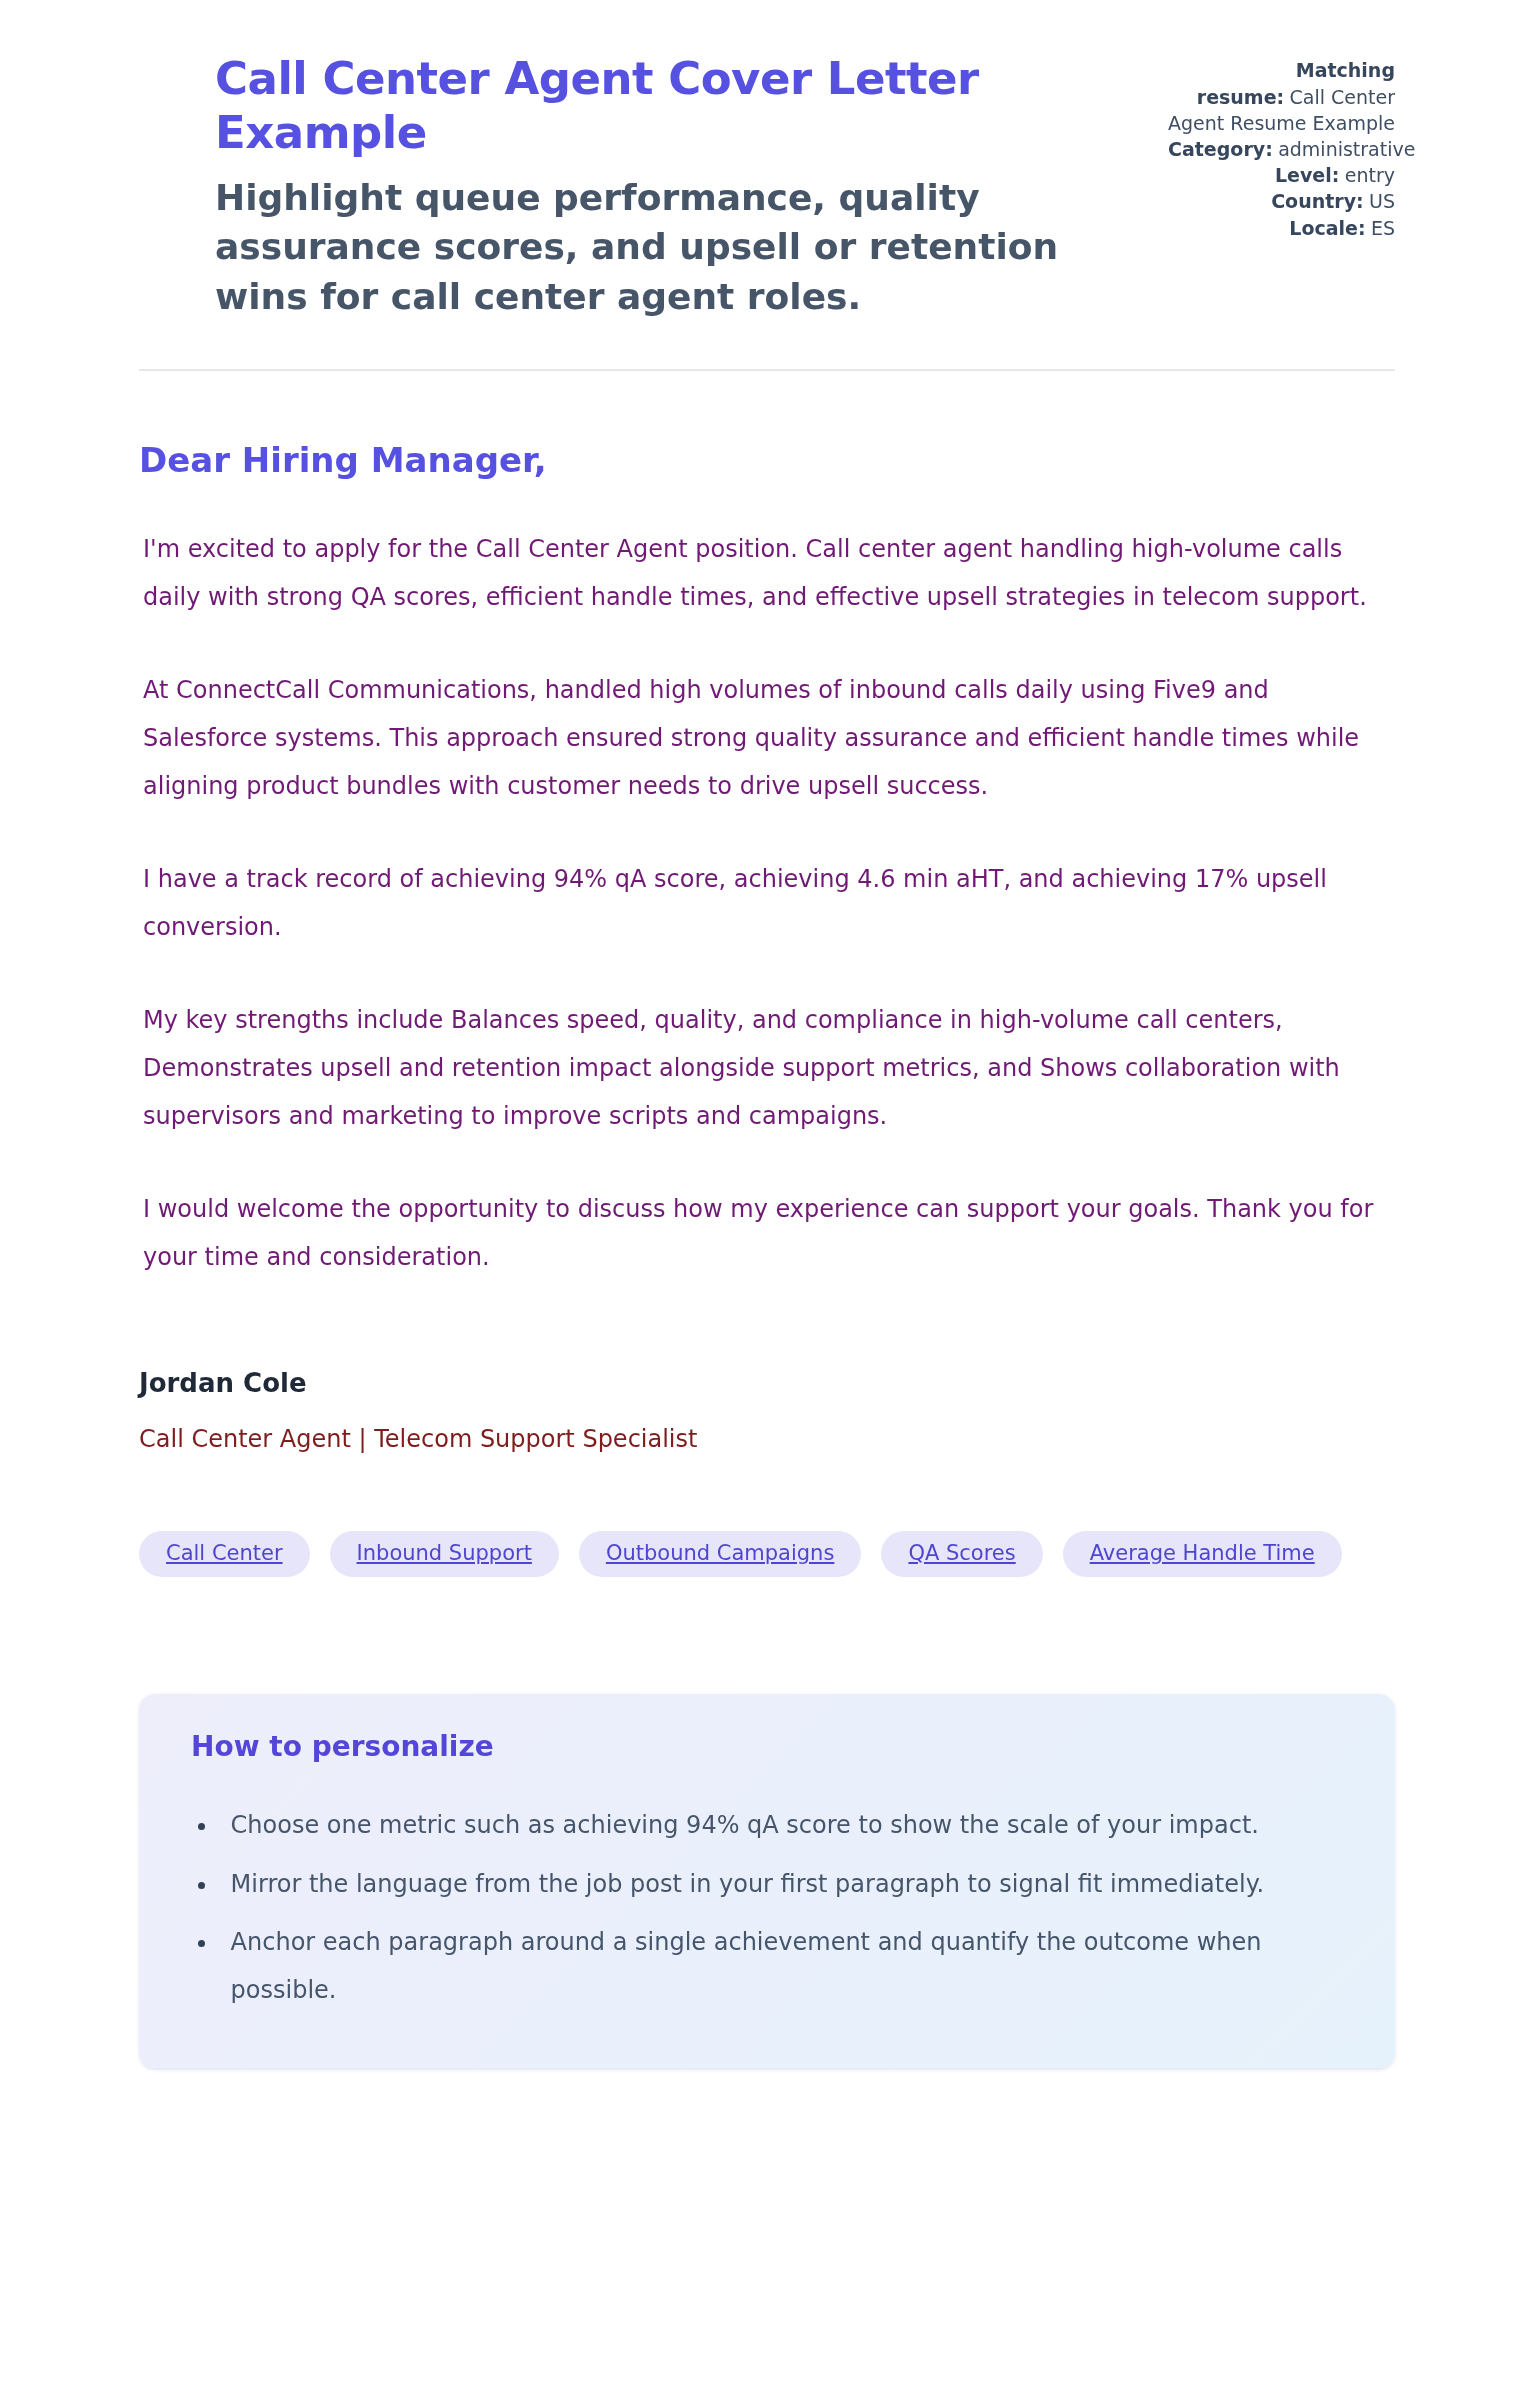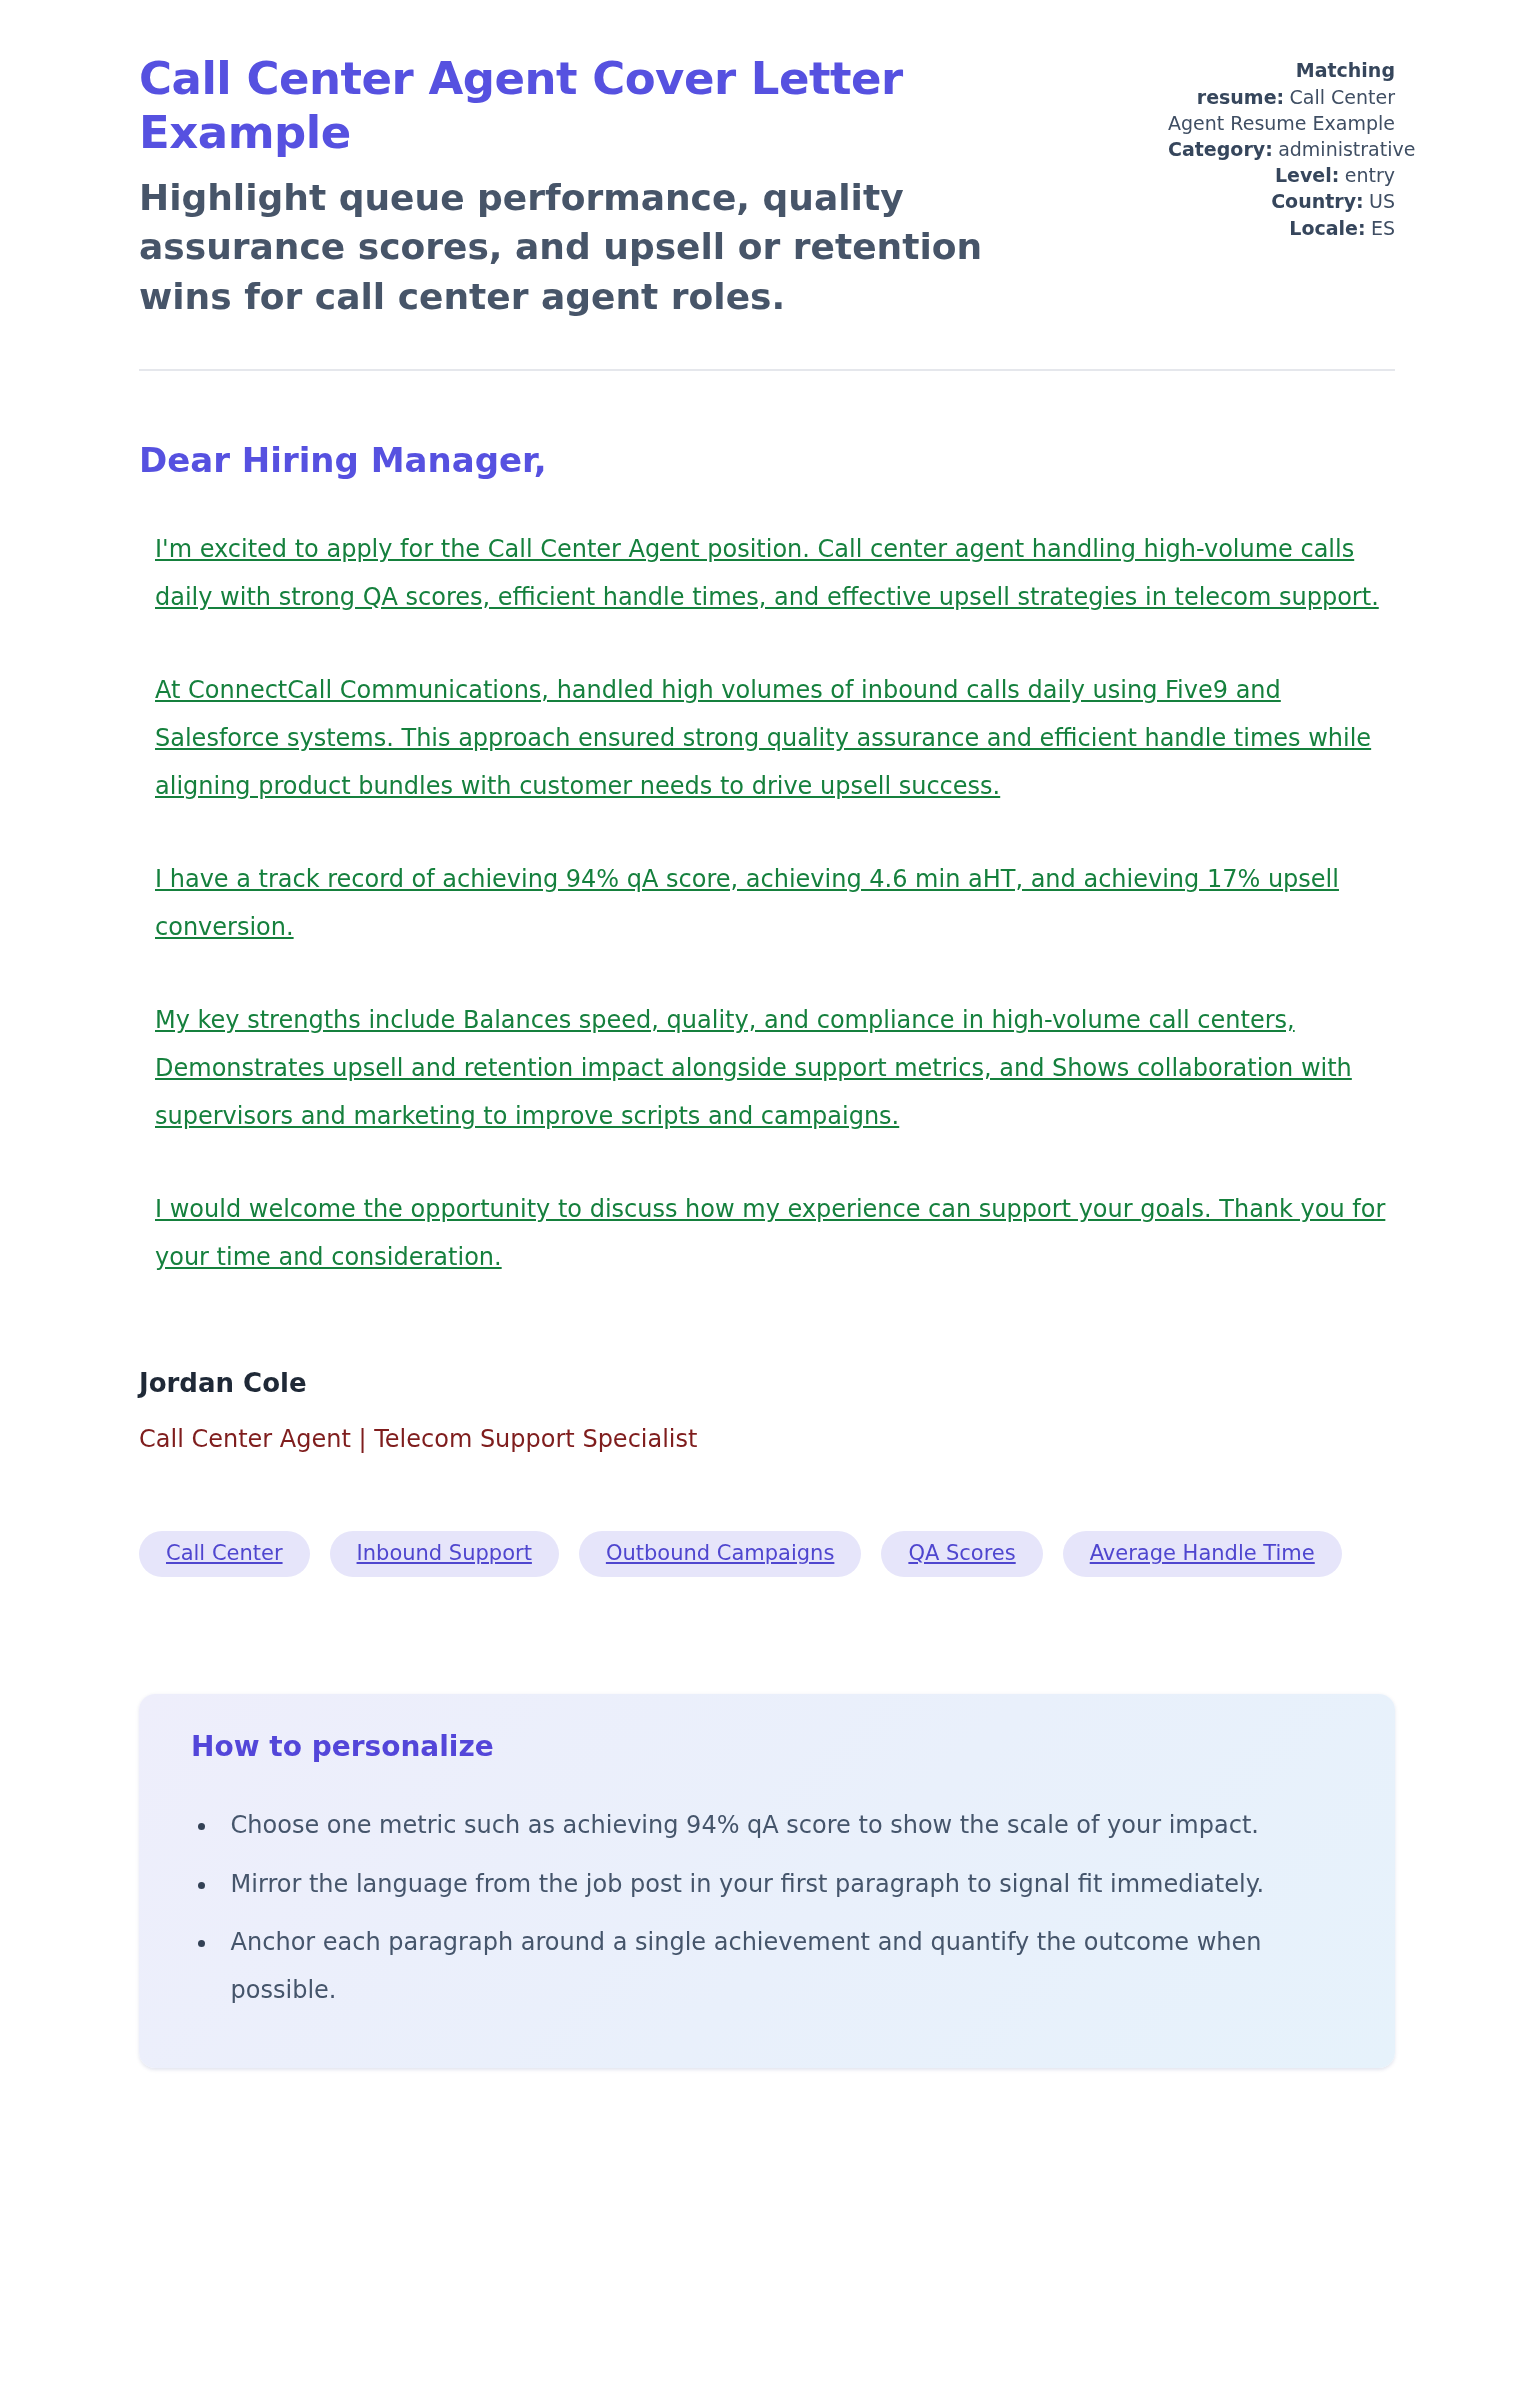--- a/index.html
+++ b/index.html
@@ -11,21 +11,21 @@
     font-family: "DejaVu Sans", "Liberation Sans", sans-serif;
     color: #1f2937;
   }
   .content {
     width: 1256px;
     margin: 0 auto;
     padding-top: 52px;
     padding-bottom: 45px;
   }
   
-  .header { display: flex; justify-content: space-between; align-items: flex-start; gap: 6px; }
+  .header { display: flex; justify-content: flex-end; align-items: flex-start; gap: 6px; }
   .header-left { width: 947px; }
   .page-title {
     margin: 0 0 12.6px 0;
     font-size: 45px;
     font-weight: 700;
     line-height: 1.2;
     color: #5651e0;
     letter-spacing: -0.5px;
   }
   .subtitle {
@@ -51,25 +51,24 @@
     margin: 47px 0 0 0;
   }
   
   .greeting {
     margin: 69px 0 0 0;
     font-size: 34px;
     font-weight: 700;
     color: #5651e0;
   }
   .letter p.body-par {
-    margin: 45px 0 0 16px;
+    margin: 45px 0 0 4px;
     font-size: 24px;
     line-height: 2.0;
-    color: #15803d;
-    text-decoration: underline;
+    color: #701a75;
   }
   .sig-name {
     margin-top: 87px;
     font-size: 26px;
     font-weight: 700;
     color: #1f2937;
   }
   .sig-role {
     margin-top: 27px;
     font-size: 24px;

